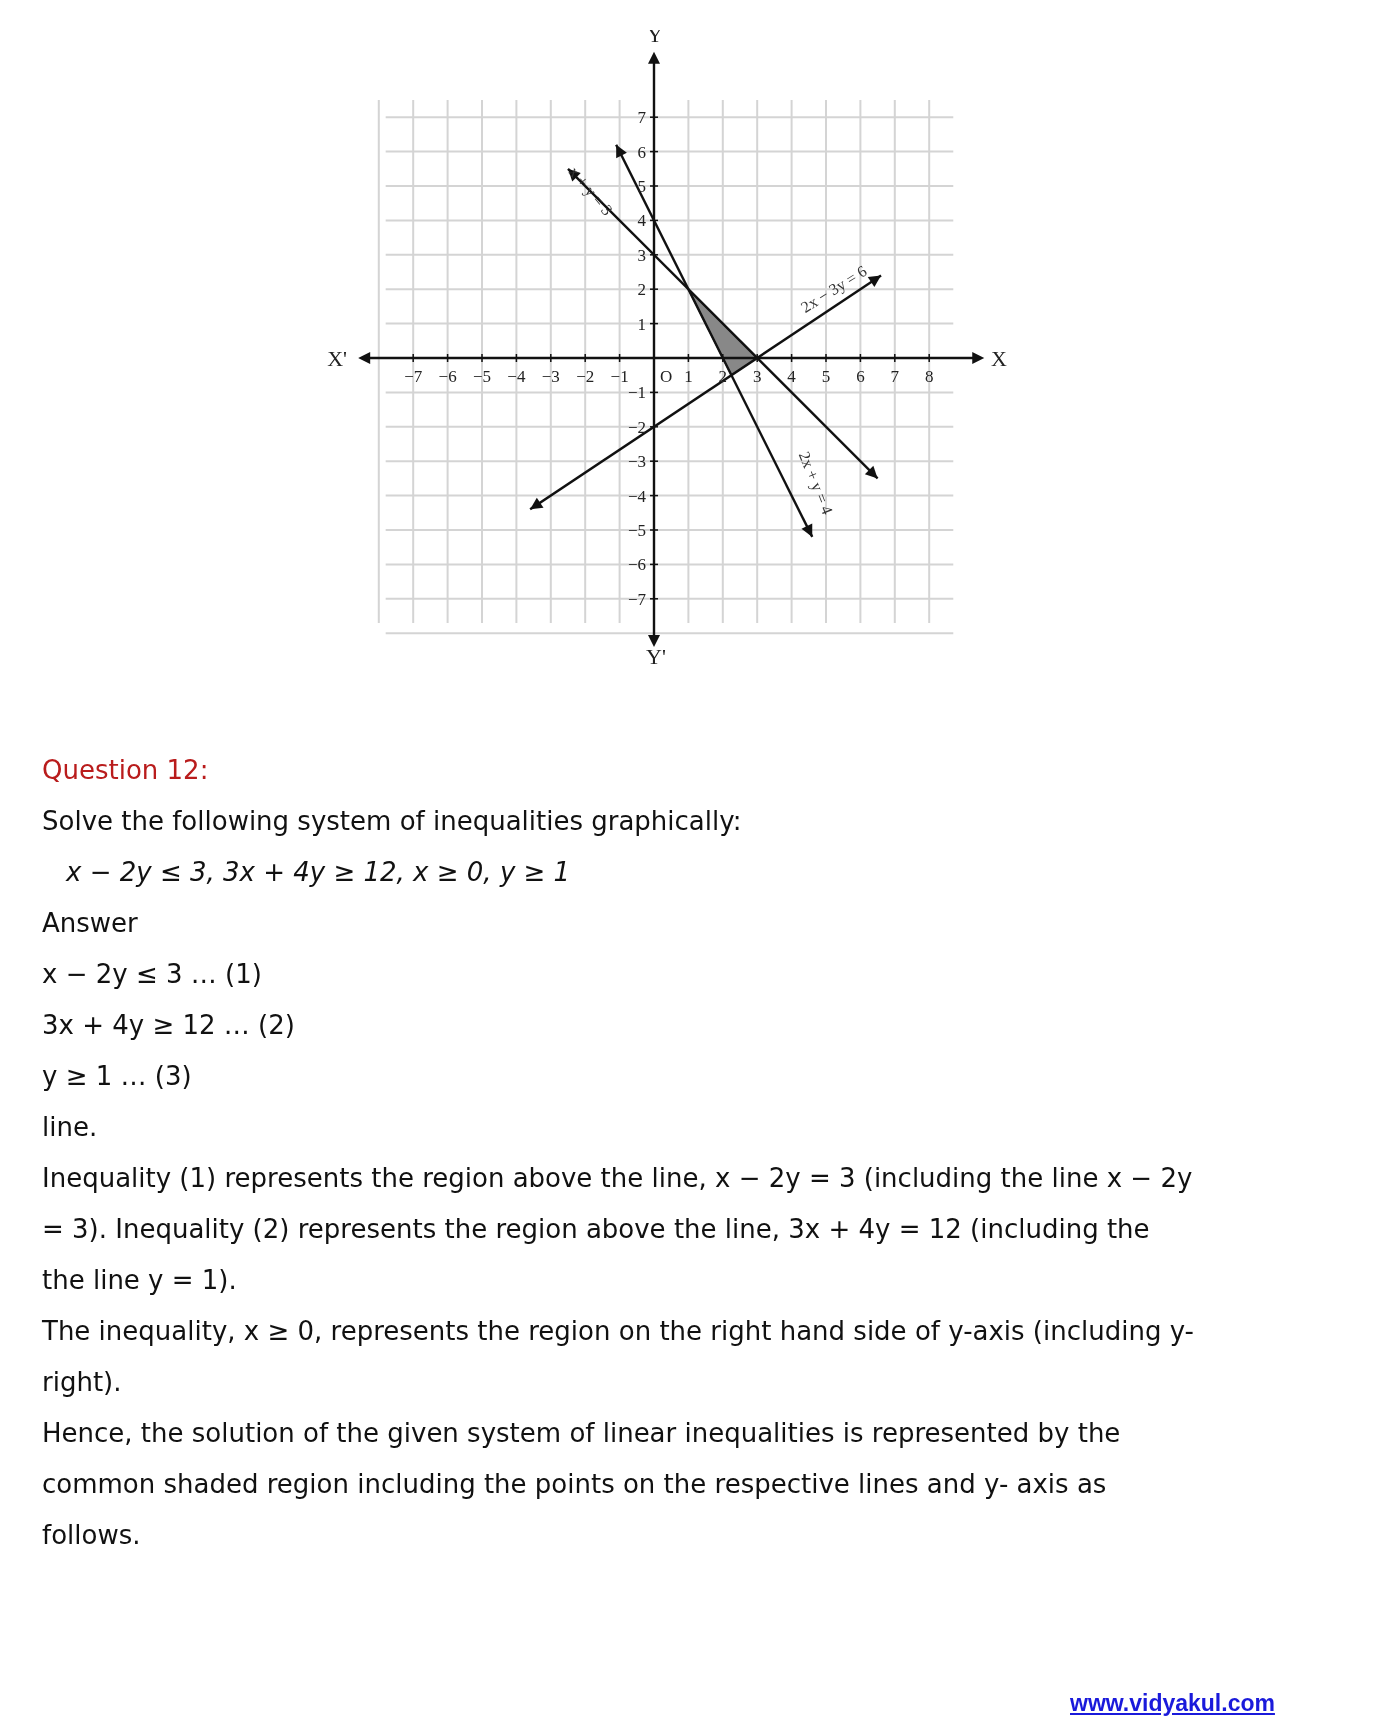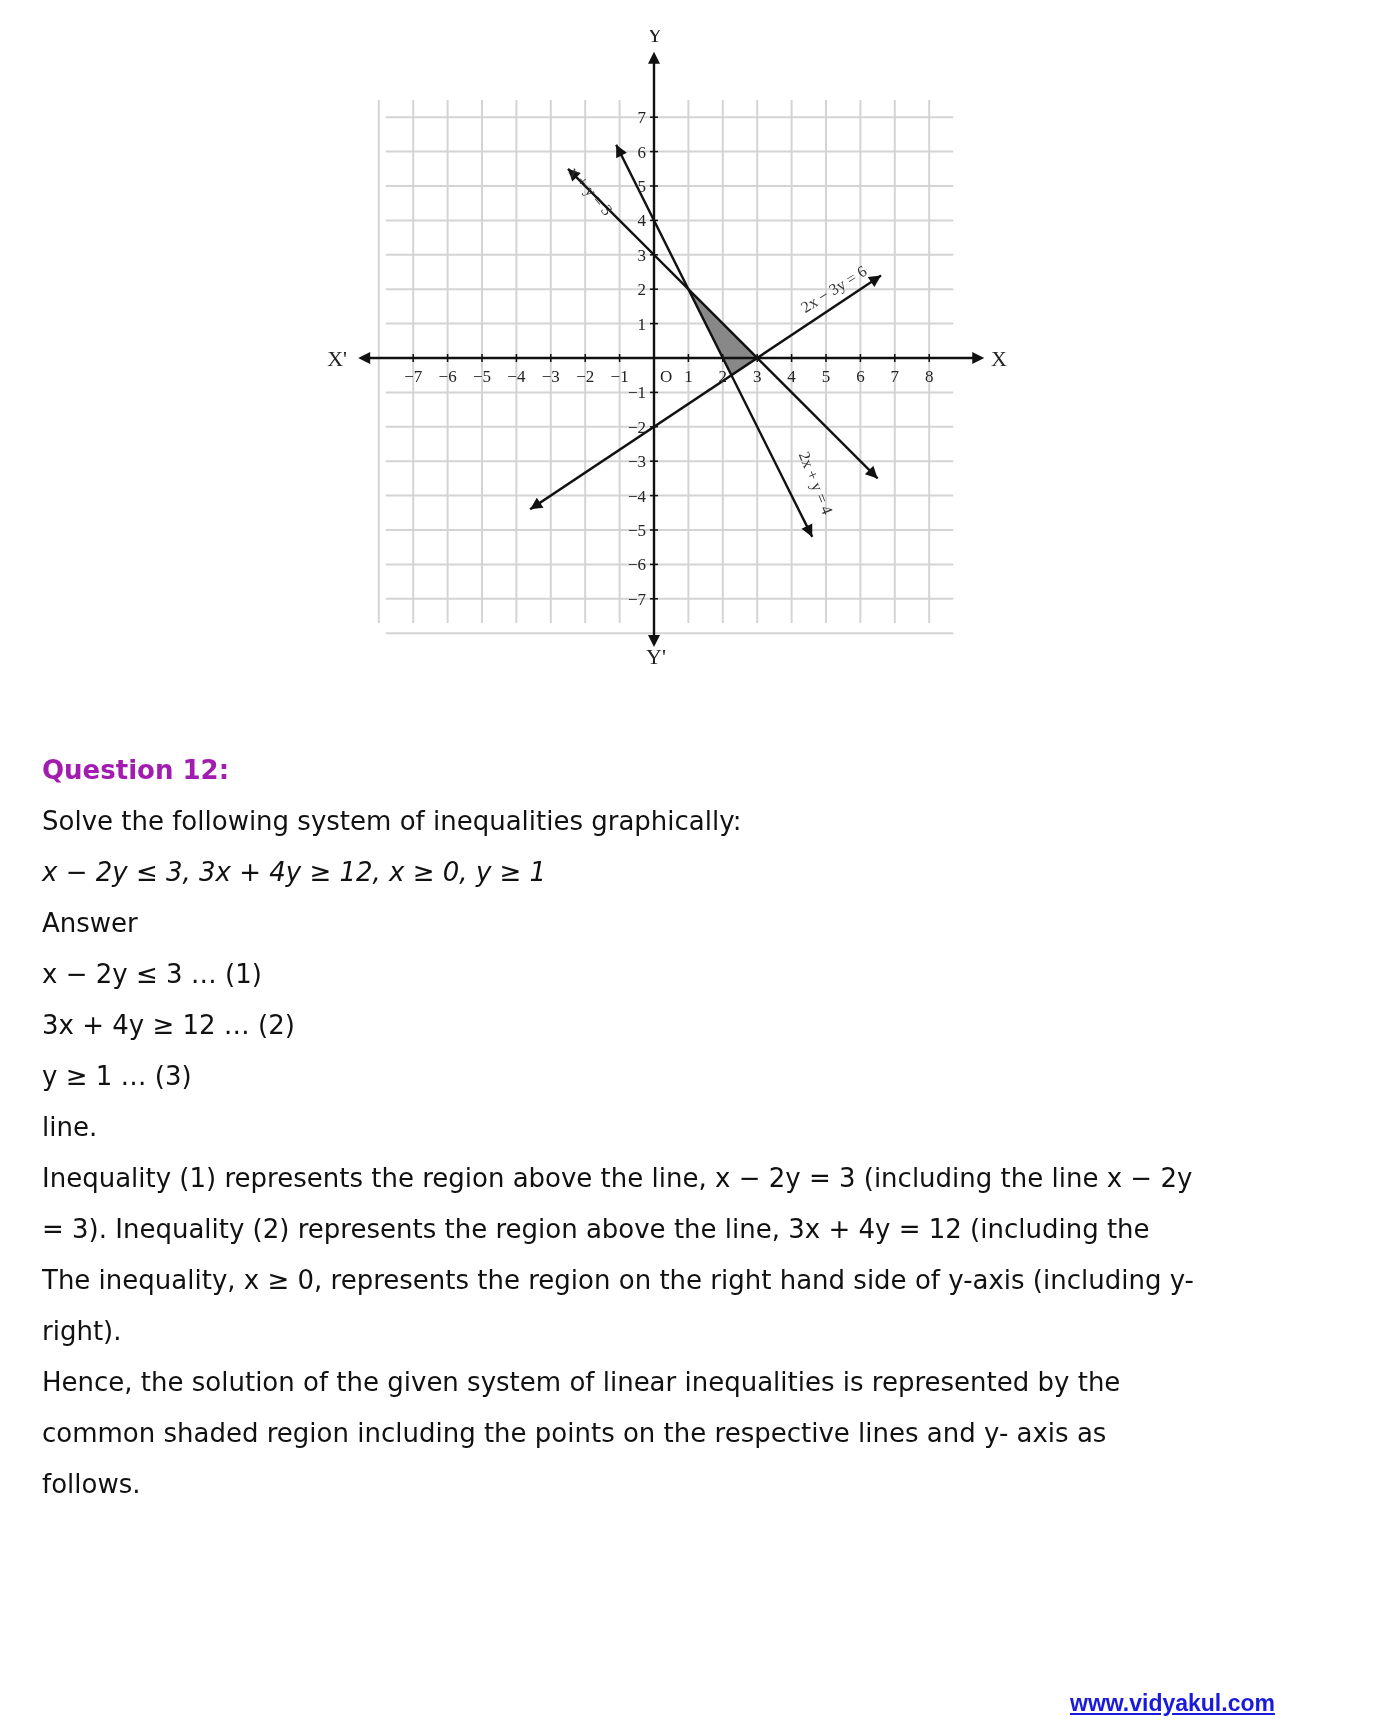--- a/index.html
+++ b/index.html
@@ -8,24 +8,24 @@
   #graph { position: absolute; left: 320px; top: 30px; width: 720px; height: 660px; }
   #graph svg { width: 720px; height: 660px; display: block; }
   .grid-line { stroke: #d4d4d4; stroke-width: 2; }
   .axis-line { stroke: #111; stroke-width: 2.4; }
   .plot-line { stroke: #111; stroke-width: 2.4; fill: none; }
   .tick-label { font-family: "Liberation Serif", serif; font-size: 17px; fill: #222; }
   .axis-name { font-family: "Liberation Serif", serif; font-size: 22px; fill: #222; }
   .eq-label { font-family: "Liberation Serif", serif; font-size: 16px; fill: #333; }
   .content { position: absolute; left: 42px; top: 745px; width: 1300px; }
   .content p { margin: 0; font-size: 26px; line-height: 51px; }
-  .q-title { font-weight: bold; color: #a21caf; font-size: 26px; line-height: 51px; margin: 0; }
+  .q-title { font-weight: normal; color: #b91c1c; font-size: 26px; line-height: 51px; margin: 0; }
   .footer-link { position: absolute; left: 1070px; top: 1690px; font-family: "Liberation Sans", sans-serif;
                  font-weight: bold; font-size: 23px; color: #1a1adb; text-decoration: underline; }
-  i { font-style: italic; }
+  i { font-style: italic; margin-left: 24px; }
 </style>
 </head>
 <body>
 
 <div id="graph">
   <svg id="graph-svg" viewBox="0 0 720 660">
     <g id="grid-layer">
         <line x1="58.80000000000001" y1="70" x2="58.80000000000001" y2="592.88" class="grid-line"></line>
         <line x1="93.20000000000002" y1="70" x2="93.20000000000002" y2="592.88" class="grid-line"></line>
         <line x1="127.60000000000002" y1="70" x2="127.60000000000002" y2="592.88" class="grid-line"></line>
@@ -158,20 +158,21 @@
   <p>Solve the following system of inequalities graphically:</p>
   <p><i>x − 2y ≤ 3, 3x + 4y ≥ 12, x ≥ 0, y ≥ 1</i></p>
   <p>Answer</p>
   <div id="answer-lines">
       <p>x − 2y ≤ 3 … (1)</p>
       <p>3x + 4y ≥ 12 … (2)</p>
       <p>y ≥ 1 … (3)</p>
       <p>line.</p>
       <p>Inequality (1) represents the region above the line, x − 2y = 3 (including the line x − 2y</p>
       <p>= 3). Inequality (2) represents the region above the line, 3x + 4y = 12 (including the</p>
+      <p>the line y = 1).</p>
       <p>The inequality, x ≥ 0, represents the region on the right hand side of y-axis (including y-</p>
       <p>right).</p>
       <p>Hence, the solution of the given system of linear inequalities is represented by the</p>
       <p>common shaded region including the points on the respective lines and y- axis as</p>
       <p>follows.</p>
     </div>
 </div>
 
 <a class="footer-link">www.vidyakul.com</a>
 

